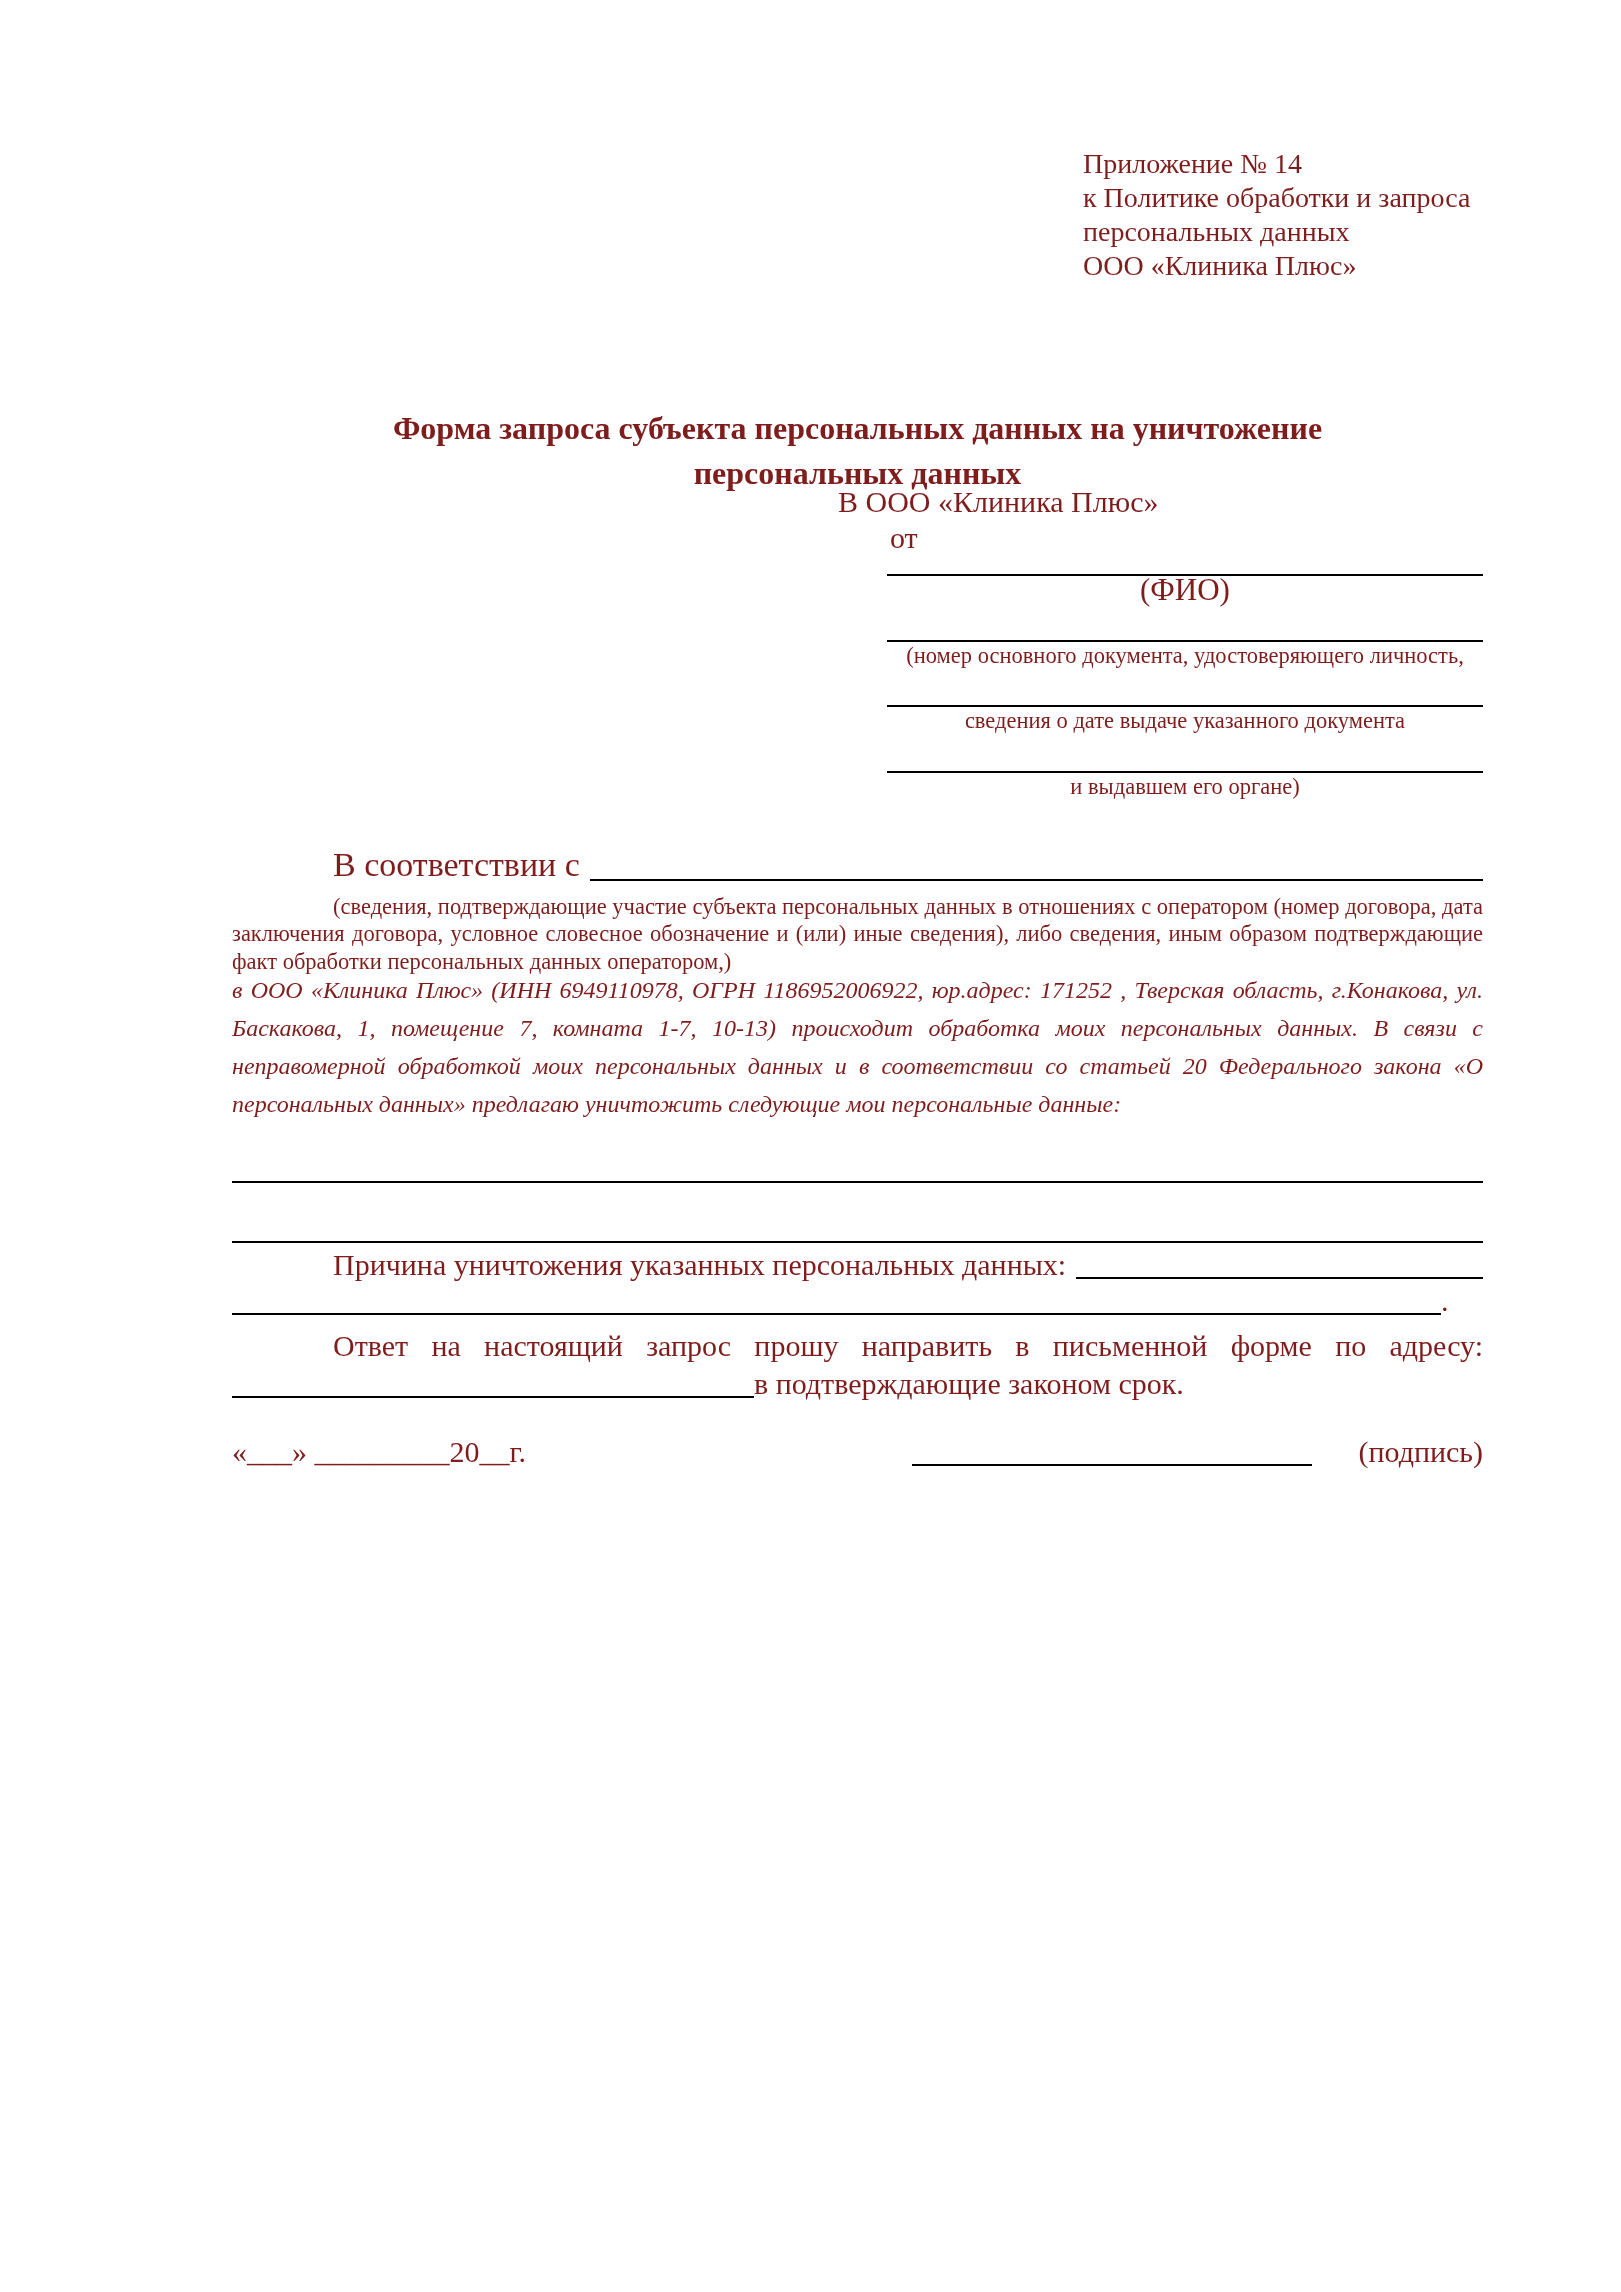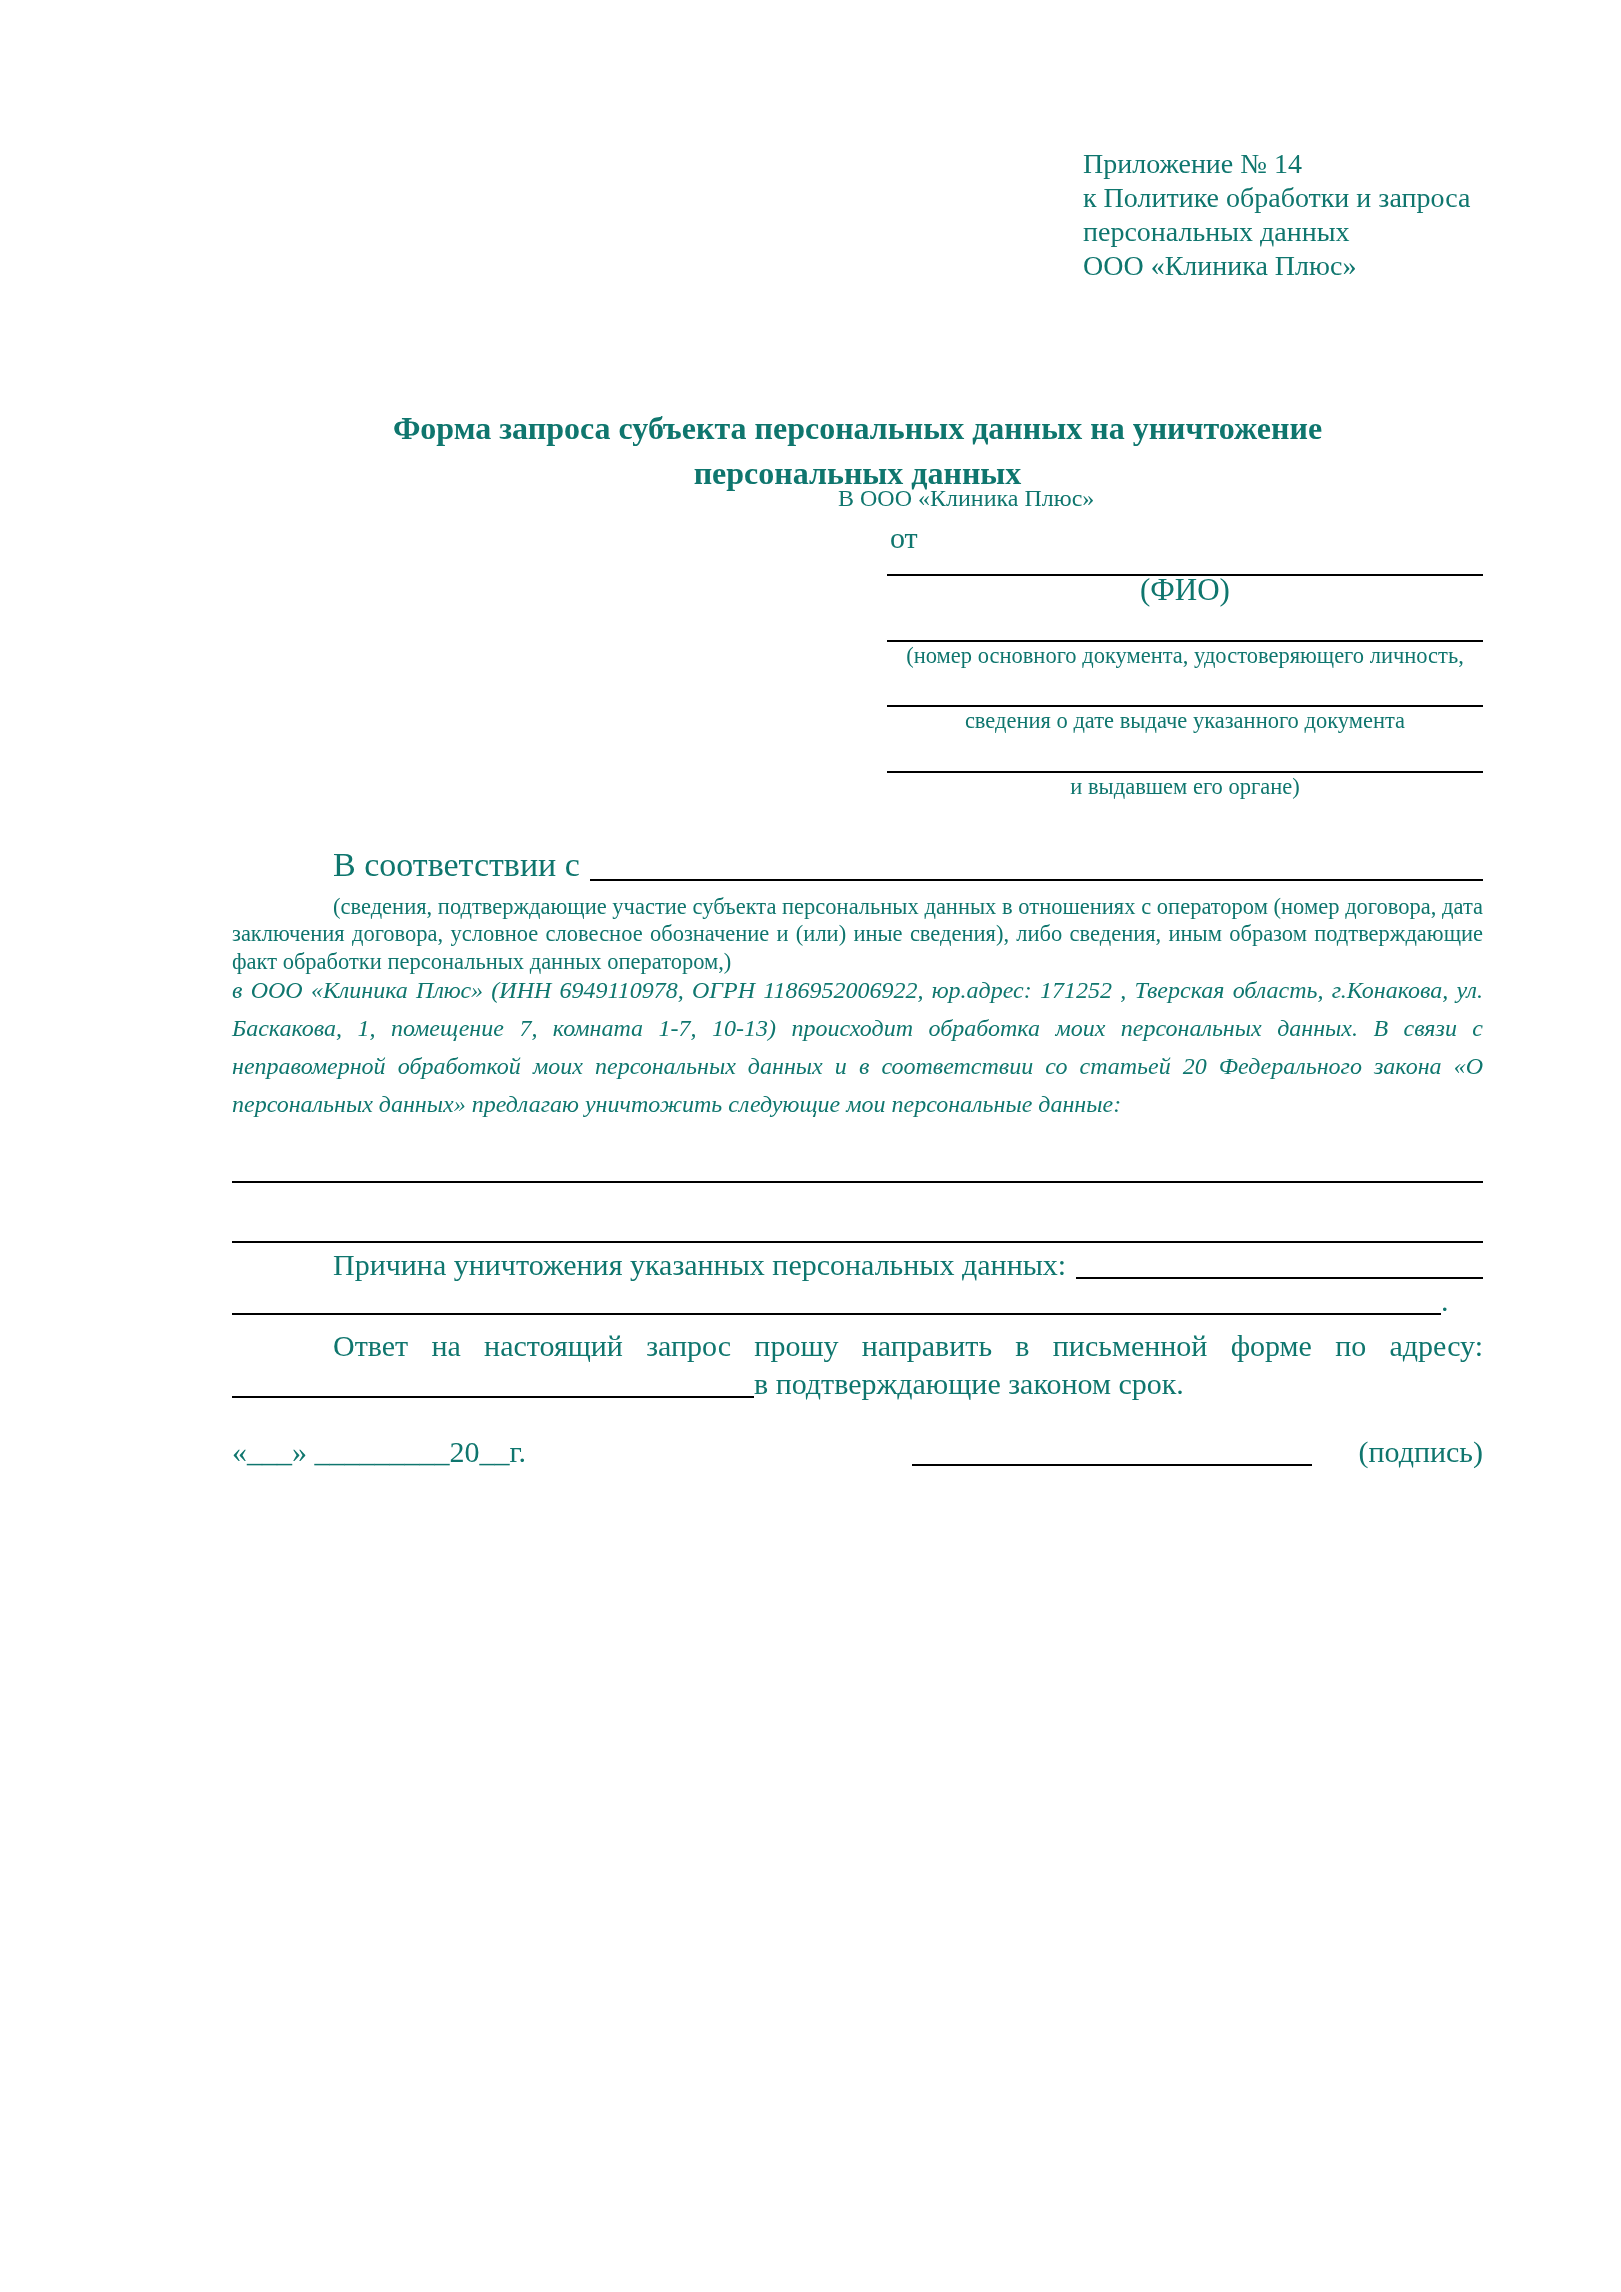--- a/index.html
+++ b/index.html
@@ -1,30 +1,30 @@
 <!DOCTYPE html>
 <html><head>
 <meta charset="utf-8">
 <style>
   html,body{margin:0;padding:0;background:#e8e8e8;}
   .page{
     position:relative;
     width:1621px;height:2293px;
     background:#ffffff;
     font-family:"Liberation Serif","DejaVu Serif",serif;
-    color:#0f766e;
+    color:#7f1d1d;
     overflow:hidden;
   }
   .abs{position:absolute;}
   
   .header-block{left:1083px;top:147px;font-size:28px;line-height:34px;}
   
   .title{left:232px;top:406px;width:1251px;text-align:center;
          font-weight:bold;font-size:32px;line-height:45px;}
-  .addressee{left:838px;top:485px;font-size:24px;}
+  .addressee{left:838px;top:485px;font-size:30px;}
   .from-label{left:890px;top:521px;font-size:30px;}
   
   .from-fields{left:887px;top:547px;width:596px;}
   .fline{height:0;border-top:2.5px solid #000;}
   .f2 .fline,.f3 .fline,.f4 .fline{margin-top:36px;}
   .f1 .fline{margin-top:27.4px;}
   .flabel{text-align:center;font-size:22.5px;line-height:27.4px;}
   .flabel.big{font-size:31px;}
   
   .accordance-row{left:232px;top:849px;width:1251px;height:35px;

